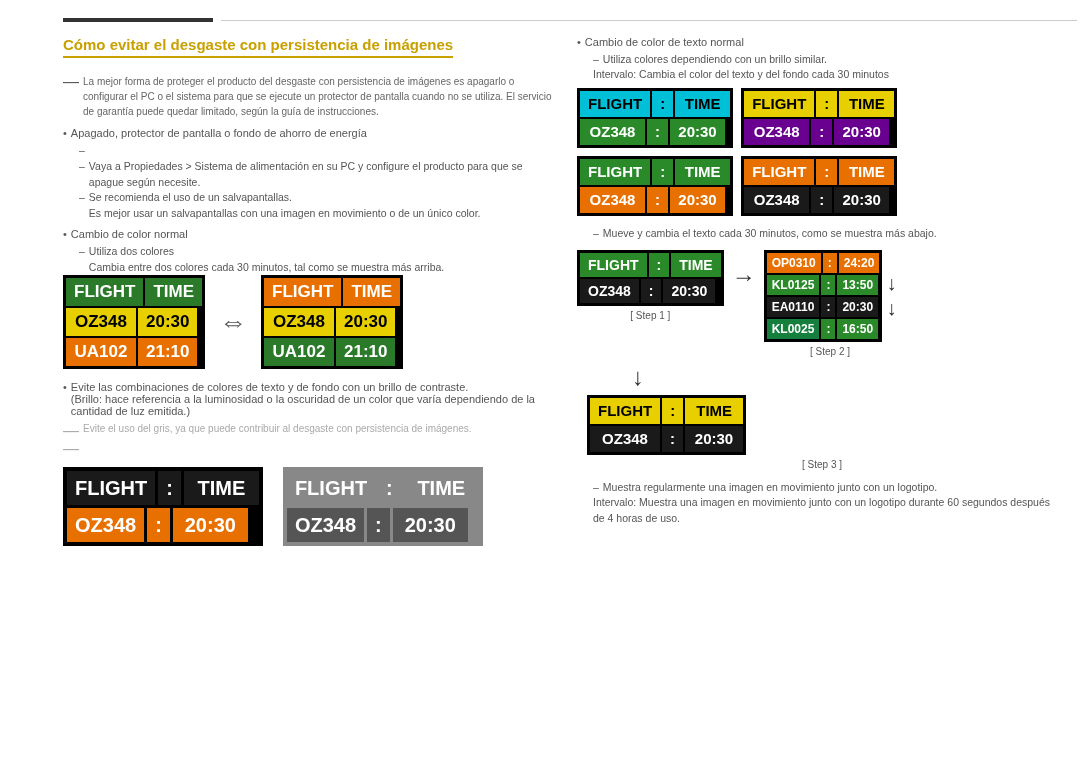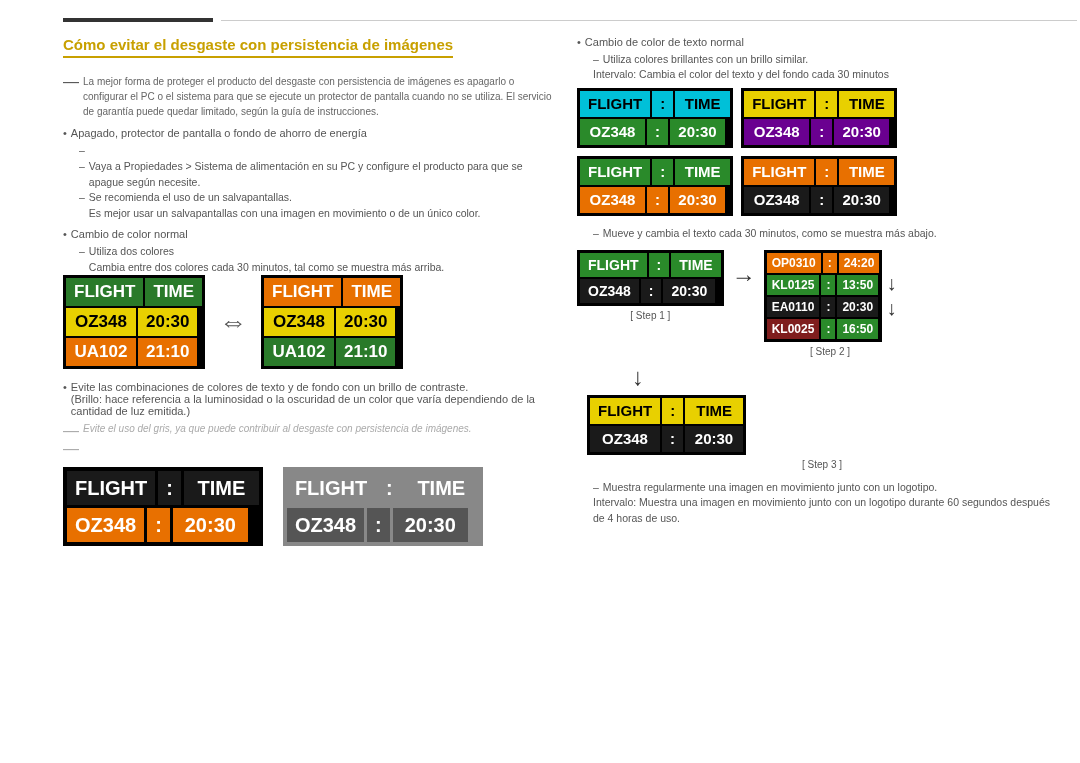--- a/index.html
+++ b/index.html
@@ -163,21 +163,20 @@
     .step-arrow-down {
       font-size: 24px;
       color: #333;
       text-align: center;
       margin: 4px 0;
     }
 
     .small-text-italic {
       font-size: 10px;
       color: #aaa;
-      font-style: italic;
     }
 
     
     .scroll-board {
       background: #000;
       padding: 3px;
       display: flex;
       flex-direction: column;
       gap: 2px;
     }
@@ -329,21 +328,21 @@
     </div>
 
     <div class="right-col">
 
       <div class="bullet-item" style="margin-bottom:4px;">
         <span class="bullet">•</span>
         <span>Cambio de color de texto normal</span>
       </div>
       <div class="sub-item">
         <span>–</span>
-        <span>Utiliza colores brillantes con un brillo similar.</span>
+        <span>Utiliza colores dependiendo con un brillo similar.</span>
       </div>
       <div style="margin-left:16px;font-size:10.5px;color:#555;margin-bottom:8px;">
         Intervalo: Cambia el color del texto y del fondo cada 30 minutos
       </div>
 
       <div style="display:flex;gap:8px;flex-wrap:wrap;margin-bottom:10px;">
 
         <div class="type1-board" style="padding:3px;gap:2px;">
           <div style="display:flex;gap:2px;">
             <div class="fb-cell" style="background:#00c0d8;color:#000;min-width:65px;font-size:15px;min-height:26px;">FLIGHT</div>
@@ -435,21 +434,21 @@
                 <div class="scroll-cell" style="background:#2a8a2a;color:#fff;min-width:52px;">KL0125</div>
                 <div class="scroll-cell" style="background:#2a8a2a;color:#fff;min-width:10px;">:</div>
                 <div class="scroll-cell" style="background:#2a8a2a;color:#fff;min-width:40px;">13:50</div>
               </div>
               <div class="scroll-row">
                 <div class="scroll-cell" style="background:#1a1a1a;color:#fff;min-width:52px;">EA0110</div>
                 <div class="scroll-cell" style="background:#1a1a1a;color:#fff;min-width:10px;">:</div>
                 <div class="scroll-cell" style="background:#1a1a1a;color:#fff;min-width:40px;">20:30</div>
               </div>
               <div class="scroll-row">
-                <div class="scroll-cell" style="background:#7f1d1d;color:#fff;min-width:52px;">KL0025</div>
+                <div class="scroll-cell" style="background:#15803d;color:#fff;min-width:52px;">KL0025</div>
                 <div class="scroll-cell" style="background:#2a8a2a;color:#fff;min-width:10px;">:</div>
                 <div class="scroll-cell" style="background:#2a8a2a;color:#fff;min-width:40px;">16:50</div>
               </div>
             </div>
 
             <div style="display:flex;flex-direction:column;align-items:center;gap:2px;">
               <span style="font-size:20px;color:#333;">↓</span>
               <span style="font-size:20px;color:#333;">↓</span>
             </div>
           </div>

